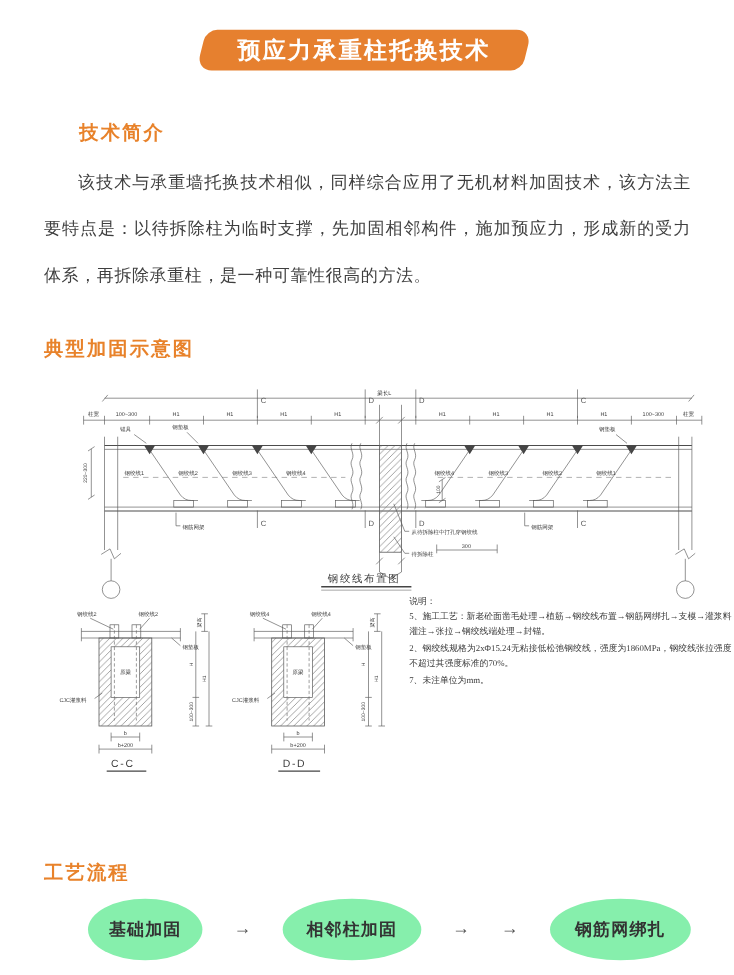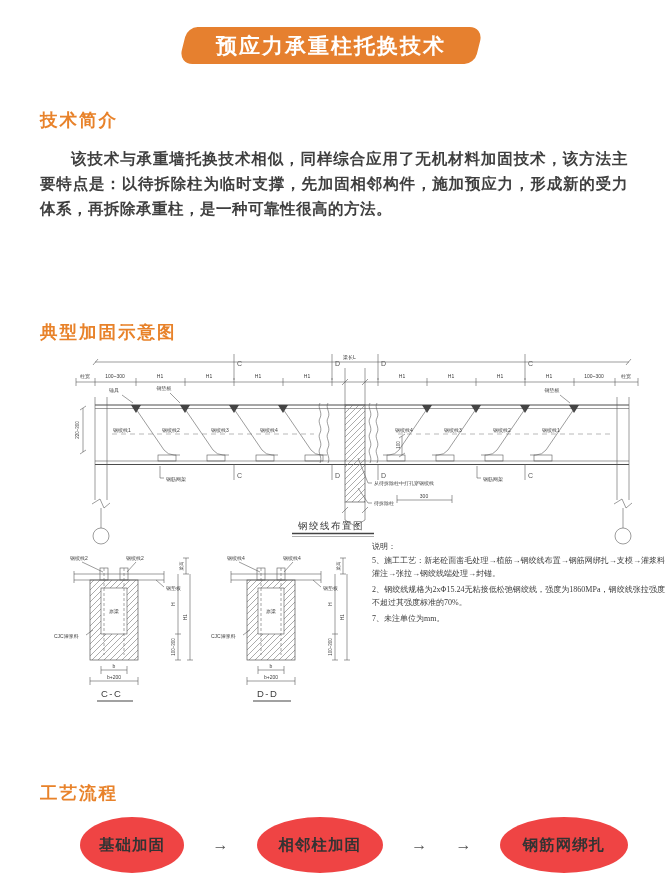--- a/index.html
+++ b/index.html
@@ -19,27 +19,27 @@
   .banner span{
     transform:skewX(14deg);
     color:#ffffff;font-weight:bold;font-size:21px;letter-spacing:2px;
     white-space:nowrap;
   }
   
   .sec-heading{
     position:absolute;left:40px;
     color:#E8822A;font-weight:bold;font-size:17.5px;letter-spacing:2px;
   }
-  #h-intro{top:108px;}
-  #h-diagram{top:320px;}
+  #h-intro{top:108px;margin-left:32px;}
+  #h-diagram{top:305px;}
   #h-process{top:781px;}
   
   .intro-body{
     position:absolute;left:40px;top:146px;width:588px;
-    font-size:15.5px;line-height:25px;font-weight:700;color:#3f3f3f;
+    font-size:15.5px;line-height:42px;font-weight:400;color:#3f3f3f;
     text-align:justify;text-indent:2em;letter-spacing:0.5px;
   }
   
   .drawing{position:absolute;left:52px;top:352px;width:610px;height:352px;}
   svg text{font-family:"Liberation Sans","DejaVu Sans",sans-serif;fill:#3c3c3c;}
   .dim{font-size:5px;}
   .dim45{font-size:4.5px;}
   .lbl{font-size:5px;}
   .sec{font-size:7px;fill:#555;}
   .cap{font-size:9.5px;letter-spacing:1.5px;fill:#3c3c3c;}
@@ -53,21 +53,21 @@
     font-size:8px;line-height:13px;color:#3a3a3a;font-family:Liberation Serif, serif;
   }
   .notes .note-title{margin-bottom:1px;}
   .notes .note-item{margin-bottom:3px;text-align:justify;}
   
   .flow{
     position:absolute;left:80px;top:815px;width:548px;height:60px;
     display:flex;align-items:center;justify-content:space-between;
   }
   .bubble{
-    height:56px;border-radius:50%;background:#ef4444;
+    height:56px;border-radius:50%;background:#86efac;
     display:flex;align-items:center;justify-content:center;
     font-size:15.5px;font-weight:bold;color:#333333;letter-spacing:1px;
     white-space:nowrap;
     font-family:Liberation Mono, monospace;
   }
   .b1,.b3{width:104px;}
   .b2{width:126px;}
   .b4{width:128px;}
   .flow-arrow{font-size:16px;color:#555;}
 </style>

